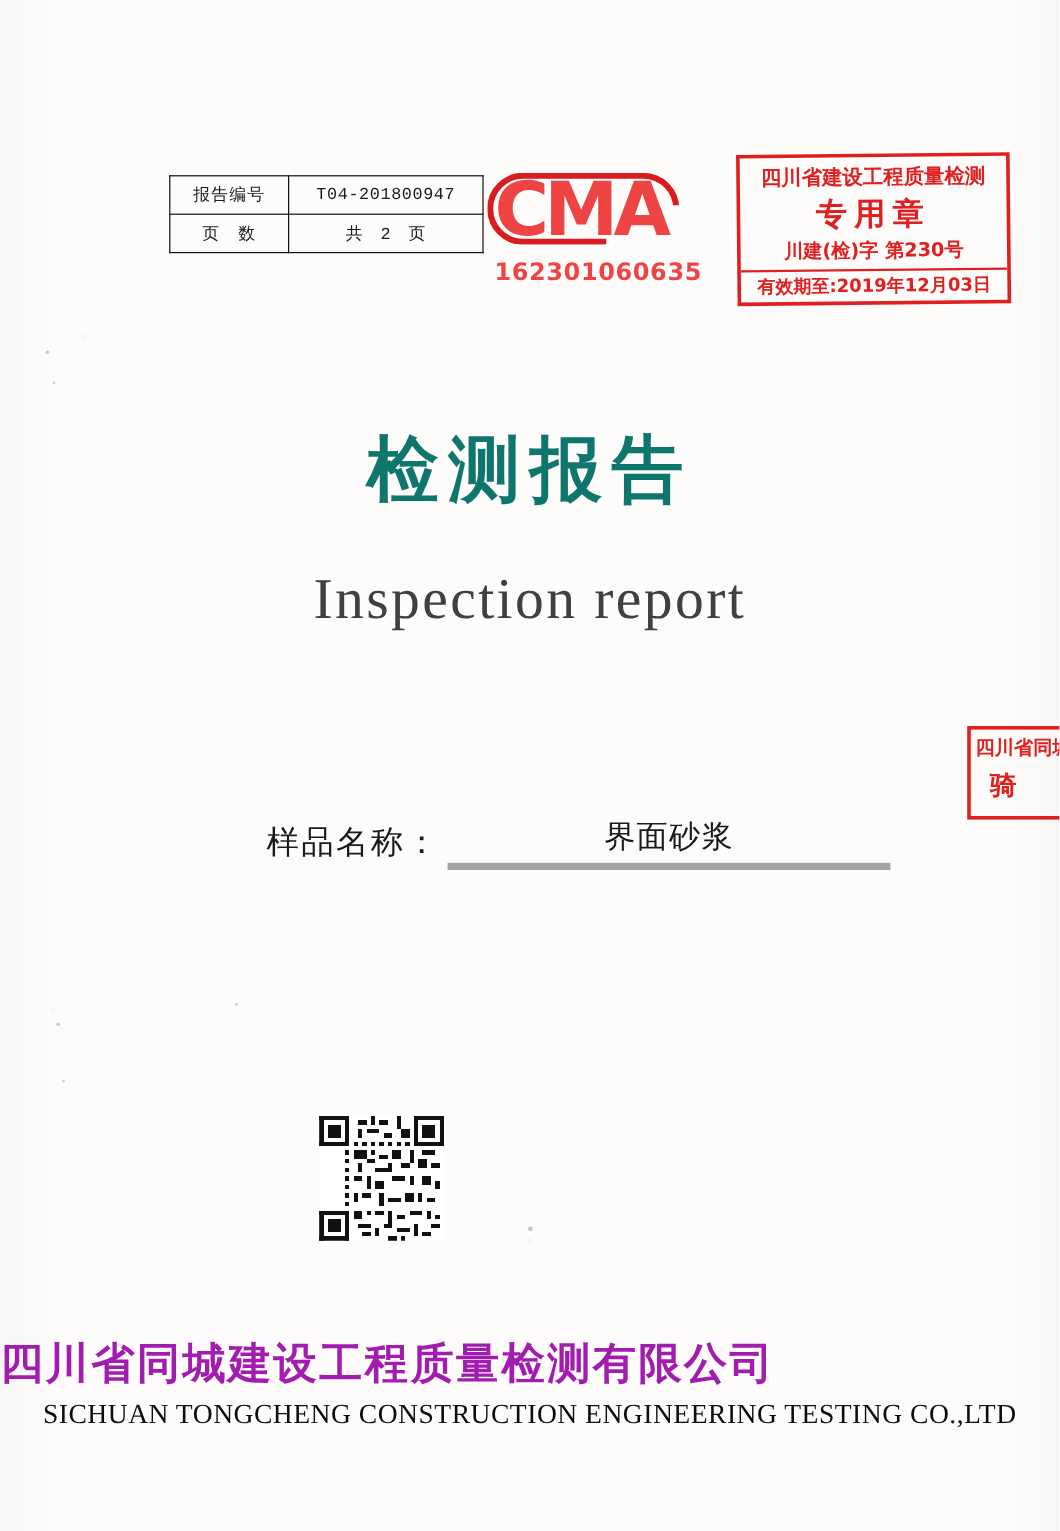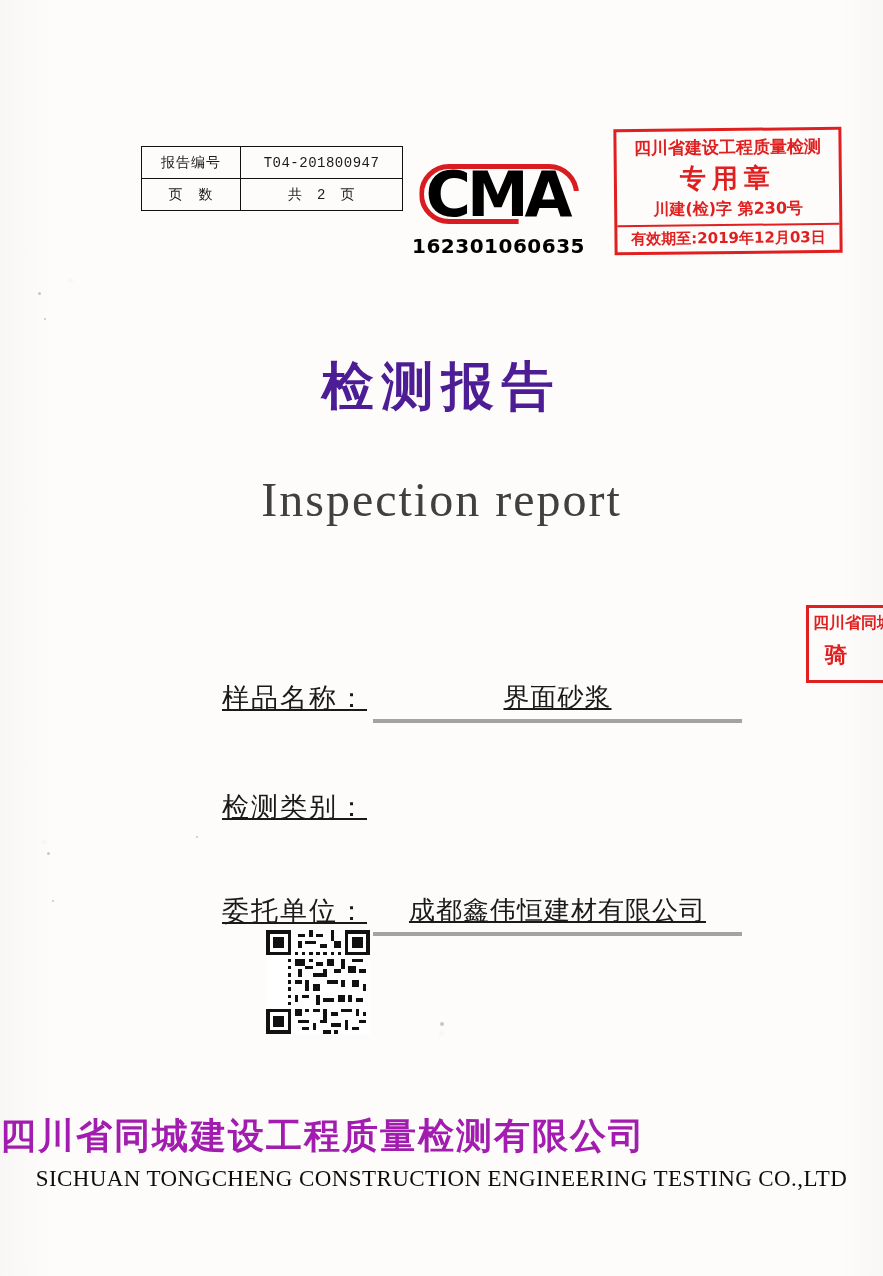--- a/index.html
+++ b/index.html
@@ -52,23 +52,22 @@
   .hdr-table td.lbl { width: 86px; letter-spacing: 1px; }
   .hdr-table td.val { font-family: Liberation Mono, monospace; letter-spacing: 0.5px; }
   .spaced { letter-spacing: 10px; padding-left: 10px; }
 
   
   .cma-block {
     position: absolute;
     left: 412px;
     top: 142px;
     width: 170px;
-    text-align: center;
-    color: #000000;
-    margin-top: 20px;
+    text-align: left;
+    color: #ef4444;
   }
   .cma-mark {
     font-family: "DejaVu Sans", sans-serif;
     font-weight: bold;
     font-size: 62px;
     line-height: 66px;
     letter-spacing: -4px;
     position: relative;
     display: inline-block;
   }
@@ -117,23 +116,23 @@
   }
 
   
   .title-cn {
     position: absolute;
     left: 0; right: 0;
     top: 352px;
     text-align: center;
     font-family: "DejaVu Sans", sans-serif;
     font-weight: bold;
-    font-size: 52px;
+    font-size: 60px;
     letter-spacing: 8px;
-    color: #4c1d95;
+    color: #0f766e;
   }
   .title-en {
     position: absolute;
     left: 0; right: 0;
     top: 472px;
     text-align: center;
     font-family: "Liberation Serif", serif;
     font-size: 48px;
     letter-spacing: 2px;
     color: #404040;
@@ -158,34 +157,33 @@
 
   
   .fields {
     position: absolute;
     left: 222px;
     top: 680px;
     width: 520px;
   }
   .field-row {
     display: flex;
-    align-items: flex-start;
-    margin-bottom: 66px;
-    text-decoration: underline;
+    align-items: center;
+    margin-bottom: 49px;
   }
   .field-label {
     font-family: "DejaVu Sans", sans-serif;
     font-size: 27px;
     letter-spacing: 2px;
     white-space: nowrap;
     padding-bottom: 2px;
   }
   .field-value {
     flex: 1;
-    border-bottom: 4px solid #a3a3a3;
+    border-bottom: 6px solid #a3a3a3;
     text-align: center;
     font-family: "DejaVu Sans", sans-serif;
     font-size: 26px;
     letter-spacing: 1px;
     padding-bottom: 4px;
     margin-left: 6px;
   }
 
   
   .qr {
@@ -263,25 +261,20 @@
     <div class="s1">四川省同城</div>
     <div class="s2">骑</div>
   </div>
 
   <div class="fields">
     <div class="field-row">
       <span class="field-label">样品名称：</span>
       <span class="field-value">界面砂浆</span>
     </div>
     <div class="field-row">
-      <span class="field-label">检测类别：</span>
-    </div>
-    <div class="field-row">
-      <span class="field-label">委托单位：</span>
-      <span class="field-value">成都鑫伟恒建材有限公司</span>
     </div>
   </div>
 
   <div class="qr">
     <svg width="104" height="104" viewBox="0 0 29 29" shape-rendering="crispEdges">
       <rect width="29" height="29" fill="#ffffff"></rect>
       <g fill="#111111">
 
         <rect x="0" y="0" width="7" height="1"></rect>
           <rect x="0" y="6" width="7" height="1"></rect>

